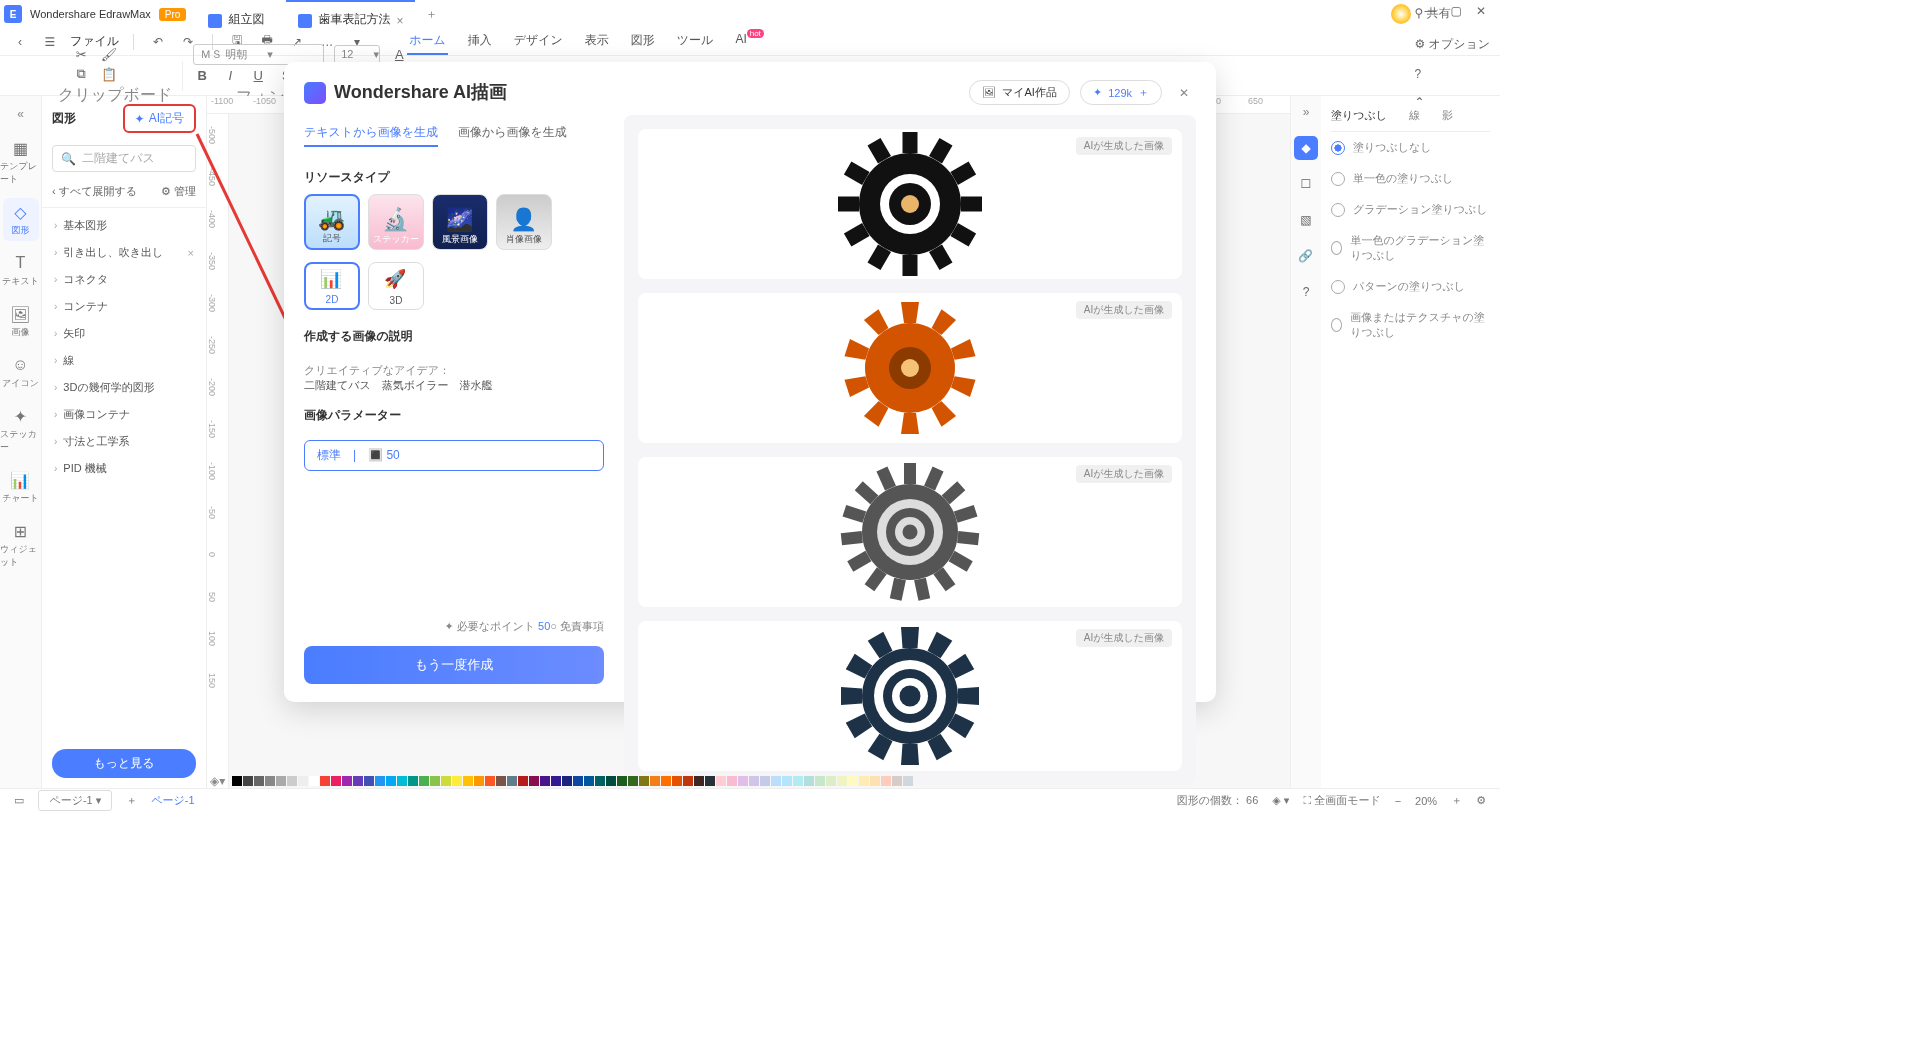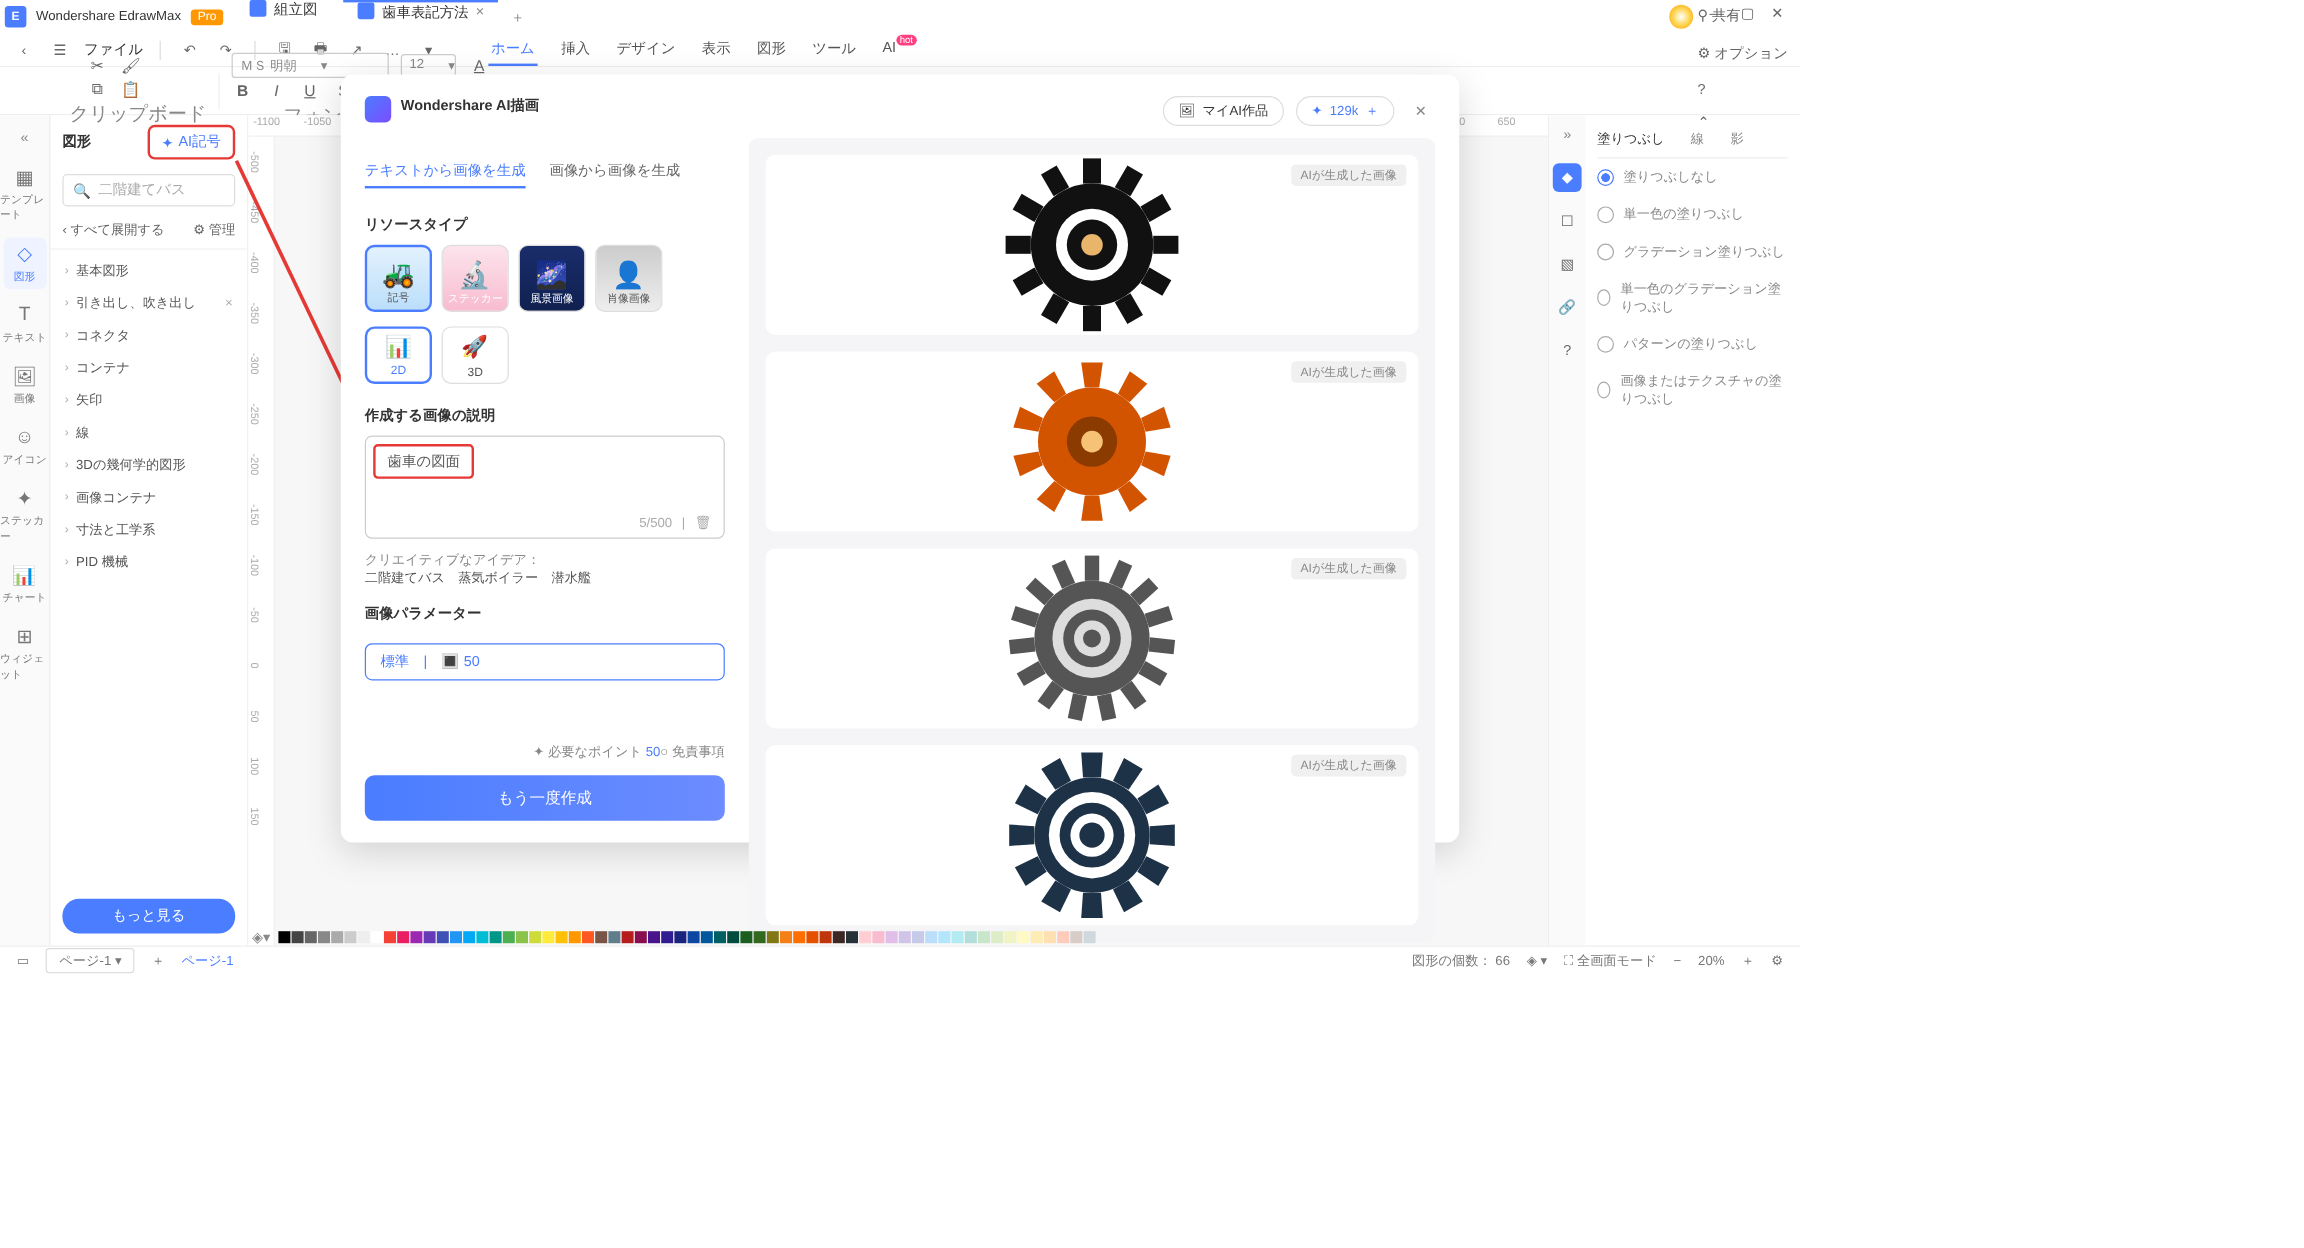--- a/index.html
+++ b/index.html
@@ -1,21 +1,21 @@
 <!DOCTYPE html>
 <html><head>
 <meta charset="utf-8">
 <style>
 * { margin: 0; padding: 0; box-sizing: border-box; font-family: "Segoe UI", "Hiragino Sans", sans-serif; }
 body { background: #fff; font-size: 12px; color: #333; overflow: hidden; width: 1500px; height: 812px; position: relative; }
 .titlebar { height: 28px; display: flex; align-items: center; padding: 0 4px; gap: 2px; }
 .app-icon { width: 18px; height: 18px; background: #4a7dff; border-radius: 3px; display: inline-flex; align-items: center; justify-content: center; color:#fff; font-weight:bold; font-size:10px; }
 .app-title { font-size: 11px; margin-left: 6px; }
 .pro-badge { background: #ff9800; color: #fff; font-size: 10px; padding: 1px 6px; border-radius: 3px; margin-left: 6px; }
-.tab { display: flex; align-items: flex-start; gap: 6px; padding: 0 12px; height: 28px; margin-left: 8px; }
+.tab { display: flex; align-items: flex-end; gap: 6px; padding: 0 12px; height: 28px; margin-left: 8px; }
 .tab.active { background: #fff; border-top: 2px solid #4a7dff; }
 .tab-icon { width: 14px; height: 14px; background: #4a7dff; border-radius: 2px; }
 .tab-close { color: #888; }
 .title-right { margin-left: auto; display: flex; gap: 14px; padding-right: 10px; color:#666; }
 .celeb-icon { width:20px; height:20px; background: radial-gradient(circle,#fff,#ffd54f,#ff9800); border-radius:50%; }
 .menubar { height: 28px; border-bottom: 1px solid #eee; display: flex; align-items: center; padding: 0 10px; gap: 10px; }
 .menubar .icon-btn { width: 20px; text-align: center; color: #666; }
 .menubar .sep { width: 1px; height: 16px; background: #ddd; margin: 0 4px; }
 .ribbon-tabs { display: flex; gap: 18px; margin-left: 30px; font-size: 12px; }
 .ribbon-tabs .rt { color: #555; padding: 4px 2px; }
@@ -56,21 +56,21 @@
 .rs-panel { flex:1; padding:8px 10px; }
 .rs-tabs { display:flex; gap:22px; font-size:11px; color:#888; border-bottom:1px solid #eee; padding:4px 0 8px; }
 .rs-tabs .active { color:#333; font-weight:500; }
 .fill-opt { display:flex; align-items:center; gap:8px; padding:8px 0; font-size:11px; color:#888; }
 .fill-opt::before { content:""; width:12px; height:12px; border:1px solid #aaa; border-radius:50%; }
 .fill-opt.sel::before { border-color:#4a7dff; background:radial-gradient(circle,#4a7dff 40%,#fff 45%); }
 .statusbar { height:24px; border-top:1px solid #eee; display:flex; align-items:center; padding:0 14px; font-size:11px; color:#777; position:absolute; bottom:0; left:0; right:0; }
 .statusbar .st-right { margin-left:auto; display:flex; gap:14px; align-items:center; }
 .dialog { position:absolute; top:62px; left:284px; width:932px; height:640px; background:#fff; border-radius:10px; box-shadow:0 8px 30px rgba(0,0,0,.15); padding:18px 20px; display:flex; gap:20px; }
 .dialog-left { width:300px; display:flex; flex-direction:column; }
-.dialog-header { display:flex; align-items:flex-start; gap:8px; font-size:12px; font-weight:600; margin-bottom:32px; }
+.dialog-header { display:flex; align-items:flex-end; gap:8px; font-size:18px; font-weight:600; margin-bottom:20px; }
 .dlg-tabs { display:flex; gap:20px; font-size:12px; margin-bottom:16px; }
 .dlg-tabs .active { color:#4a7dff; border-bottom:2px solid #4a7dff; padding-bottom:4px; }
 .dlg-tabs .inactive { color:#666; }
 .sec-title { font-size:12px; font-weight:600; margin:6px 0 8px; }
 .res-types, .dim-types { display:flex; gap:8px; }
 .res-card { width:56px; height:56px; border-radius:8px; border:1px solid #ddd; display:flex; flex-direction:column; align-items:center; justify-content:flex-end; font-size:9px; color:#fff; background:#888; padding-bottom:3px; }
 .res-card.active { border:2px solid #4a7dff; }
 .res-card.truck { background:linear-gradient(#e3f2fd,#bbdefb); color:#555;}
 .res-card.sticker { background:linear-gradient(#fce4ec,#f8bbd0);}
 .res-card.landscape { background:linear-gradient(#1a2d6b,#102050);}
@@ -364,28 +364,20 @@
       <div class="dim-card active">
           <span class="dim-ic">📊</span>
           <span>2D</span>
         </div>
       <div class="dim-card">
           <span class="dim-ic">🚀</span>
           <span>3D</span>
         </div>
     </div>
     <div class="sec-title" style="margin-top:18px">作成する画像の説明</div>
-    <div class="prompt-box">
-      <span class="prompt-highlight">歯車の図面</span>
-      <div class="prompt-meta">
-        <span>5/500</span>
-        <span>|</span>
-        <span>🗑</span>
-      </div>
-    </div>
     <div class="creative">
       <span>クリエイティブなアイデア：</span><br>
       <span class="kw">二階建てバス　蒸気ボイラー　潜水艦</span>
     </div>
     <div class="sec-title" style="margin-top:14px">画像パラメーター</div>
     <div class="param-btn">標準　|　🔳 50</div>
     <div class="dialog-bottom">
       <div class="points-row">
         <span>✦ <span>必要なポイント</span> <span class="pts">50</span></span>
         <span>○ <span>免責事項</span></span>

